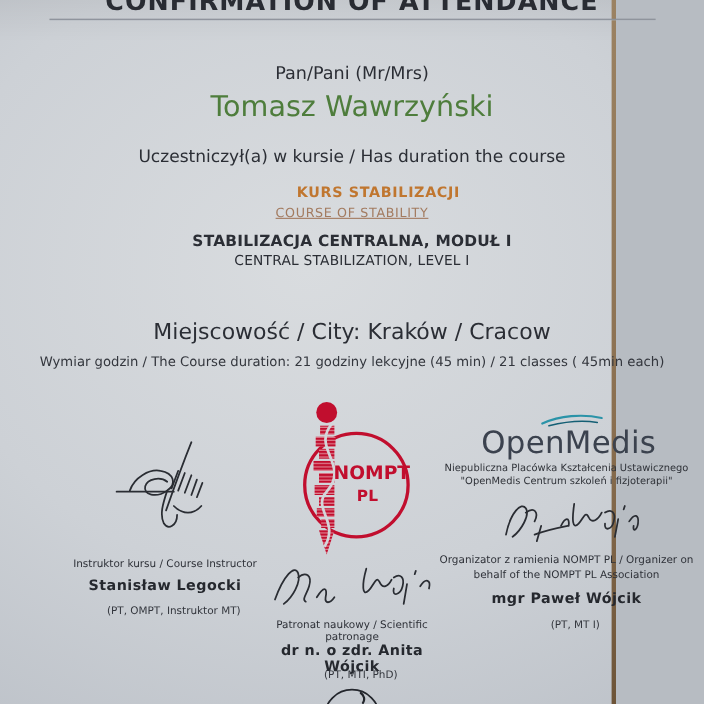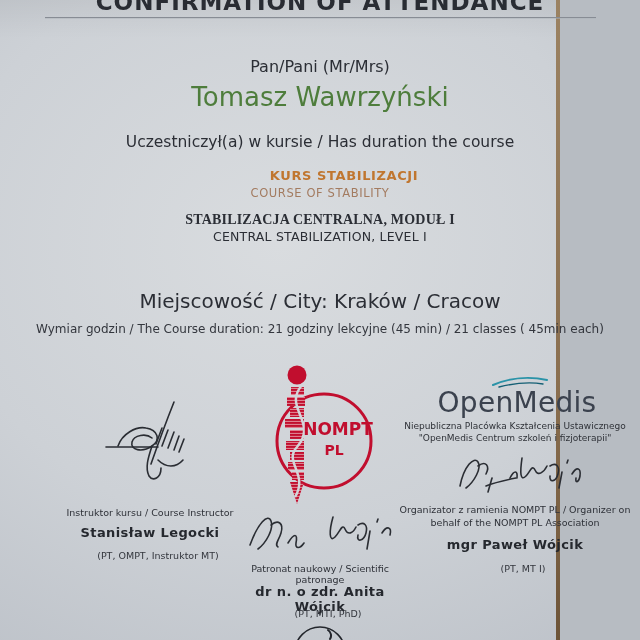--- a/index.html
+++ b/index.html
@@ -14,22 +14,22 @@
   }
   .edge-right{position:absolute;right:0;top:0;bottom:0;width:4px;
     background:linear-gradient(180deg,#9b8262 0%,#8a6f50 60%,#6d5438 100%);}
   .ctr{position:absolute;left:0;width:640px;text-align:center;}
   .title{top:-11px;font-size:23px;font-weight:bold;letter-spacing:1px;color:#292c33;}
   .rule{position:absolute;top:17px;left:45px;width:551px;height:1px;background:#878c94;box-shadow:0 0.5px 0 #aeb3ba;}
   .salutation{top:57px;font-size:16px;}
   .attendee{top:82px;font-size:26px;color:#4e7d3c;}
   .attended{top:133px;font-size:15.5px;}
   .course-pl{top:168px;font-size:13px;font-weight:bold;letter-spacing:0.6px;color:#c0762f;padding-left:24px;}
-  .course-en{top:186px;font-size:11.5px;letter-spacing:0.6px;color:#a37b60;}
-  .module-pl{top:212px;font-size:14px;font-weight:bold;letter-spacing:0.2px;font-family:Liberation Serif, serif;}
+  .course-en{top:186px;font-size:11.5px;letter-spacing:0.6px;color:#a37b60;text-decoration:underline;}
+  .module-pl{top:212px;font-size:14px;font-weight:bold;letter-spacing:0.2px;}
   .module-en{top:229px;font-size:12.5px;letter-spacing:0.2px;}
   .date-line{top:267px;font-size:16px;}
   .date-line .b{font-weight:bold;}
   .city-line{top:289px;font-size:20px;}
   .duration{top:322px;font-size:12px;color:#33363d;}
   .col{position:absolute;text-align:center;}
   .col-left{left:40px;width:220px;}
   .col-mid{left:230px;width:180px;}
   .col-right{left:395px;width:240px;}
   .role{position:absolute;left:0;right:0;font-size:9.5px;color:#2e3138;}

